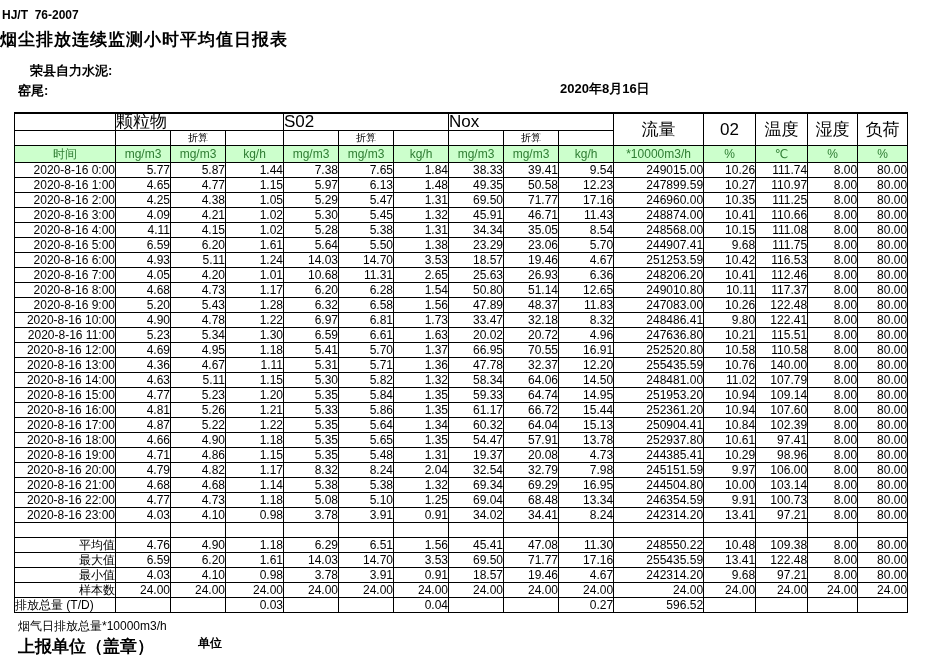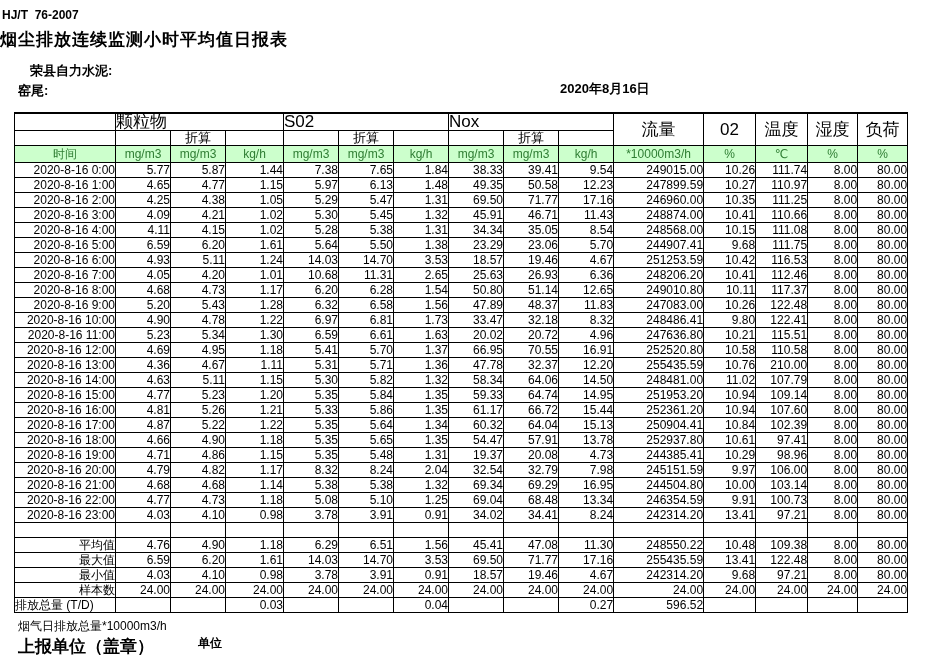--- a/index.html
+++ b/index.html
@@ -16,21 +16,21 @@
   table.report {
     position:absolute; left:14px; top:112px; width:893px;
     border-collapse:collapse; table-layout:fixed; font-size:12px;
     border-top:2px solid #000;
   }
   table.report td {
     border:1px solid #000; padding:0; height:14px; line-height:14px;
     overflow:hidden; white-space:nowrap;
   }
   thead tr.gh1 td { height:16px; font-size:17px; }
-  thead tr.gh2 td { height:14px; text-align:center; font-size:13px; }
+  thead tr.gh2 td { height:14px; text-align:center; font-size:10px; }
   thead tr.units td {
     height:16px; text-align:center; font-size:12px;
     background:#ccffcc; color:#2e7d32;margin-top:12px;
   }
   td.merged { vertical-align:middle; text-align:center; }
 
   td.c-time   { text-align:right; padding-right:5px; white-space:pre; }
   td.cv       { text-align:right; padding-right:8px; }
   td.cv9      { padding-right:5px; }
   td.cv10     { padding-right:12px; }
@@ -341,21 +341,21 @@
         <td class="cv cv1">4.67</td>
         <td class="cv cv2">1.11</td>
         <td class="cv cv3">5.31</td>
         <td class="cv cv4">5.71</td>
         <td class="cv cv5">1.36</td>
         <td class="cv cv6">47.78</td>
         <td class="cv cv7">32.37</td>
         <td class="cv cv8">12.20</td>
         <td class="cv cv9">255435.59</td>
         <td class="cv cv10">10.76</td>
-        <td class="cv cv11">210.00</td>
+        <td class="cv cv11">140.00</td>
         <td class="cv cv12">8.00</td>
         <td class="cv cv13">80.00</td>
       </tr>
       <tr>
         <td class="c-time">2020-8-16 14:00</td>
         <td class="cv cv0">4.63</td>
         <td class="cv cv1">5.11</td>
         <td class="cv cv2">1.15</td>
         <td class="cv cv3">5.30</td>
         <td class="cv cv4">5.82</td>

